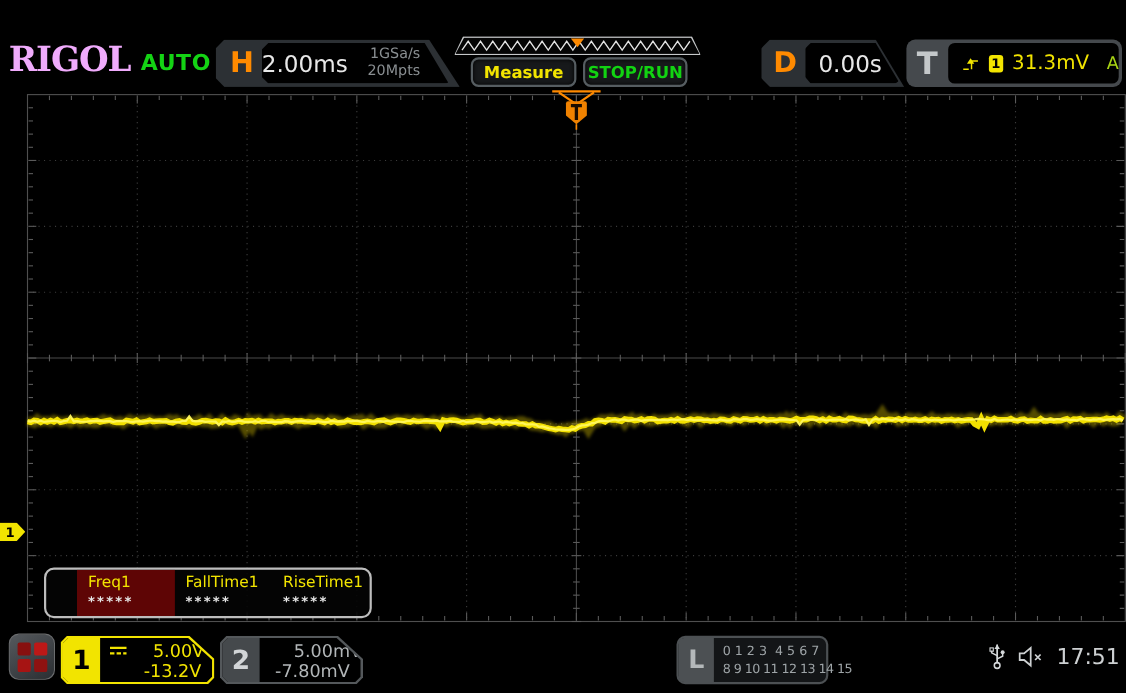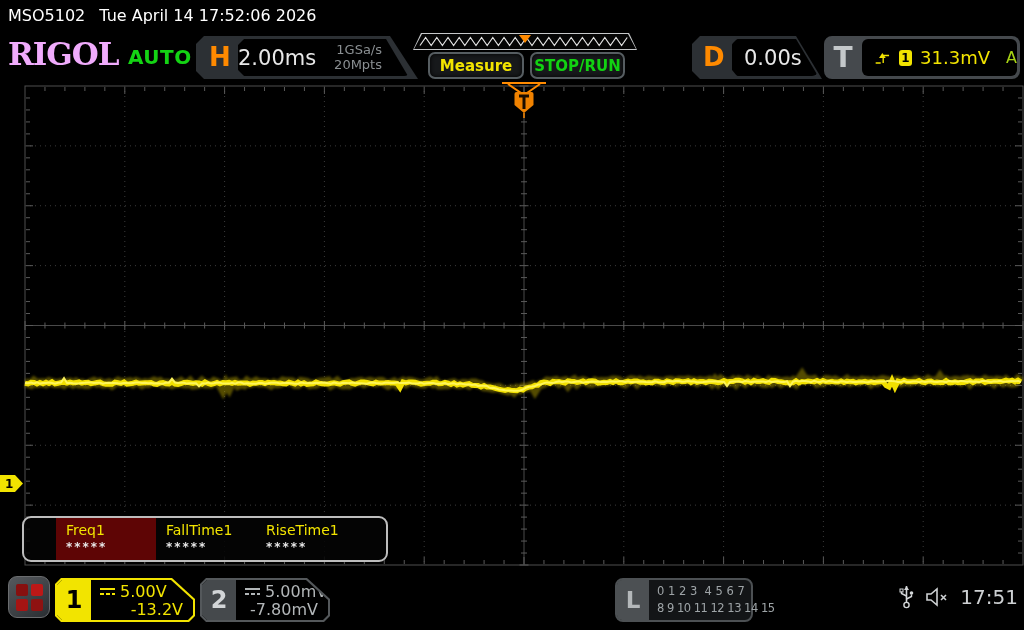--- a/index.html
+++ b/index.html
@@ -45,42 +45,42 @@
   .tbox .tletter { position:absolute; left:0; top:0; width:38px; height:43px; display:flex; align-items:center; justify-content:center;
                    font-size:28px; font-weight:bold; color:#c4c8ca; }
   .tbox .inner { position:absolute; left:38px; top:3px; right:3px; bottom:3px; background:#000; border-radius:6px;
                  display:flex; align-items:center; gap:8px; padding-left:12px; }
   .trig-badge { width:16px; height:16px; background:#f2e400; border-radius:3px; color:#000; font-size:12px; font-weight:bold;
                 display:flex; align-items:center; justify-content:center; }
   .trig-level { color:#f2e400; font-size:18px; }
   .trig-coupling { color:#a8d414; font-size:16px; margin-left:8px; }
 
   
-  .measure-panel { position:absolute; left:22px; top:516px; width:366px; height:46px; background:rgba(4,4,4,0.88);
+  .measure-panel { position:absolute; left:40px; top:516px; width:298px; height:46px; background:rgba(4,4,4,0.88);
                    border:2px solid #bdbdbd; border-radius:9px; display:flex; overflow:hidden; }
   .measure-panel .spacer { width:32px; }
   .mcell { width:100px; padding:4px 0 0 10px; cursor:pointer; }
   .mcell.hl { background:#5e0505; }
   .mcell .mname { color:#f2e400; font-size:14px; }
   .mcell .mval { color:#e8e8e8; font-size:12px; font-weight:bold; letter-spacing:2px; margin-top:2px; }
 
   
   .grid-menu { position:absolute; left:8px; top:576px; width:42px; height:42px; border-radius:9px;
                background:linear-gradient(145deg,#55595d,#2a2e32); border:1px solid #6a6c6e;
                display:flex; align-items:center; justify-content:center; cursor:pointer; }
   .grid-menu .sq { display:grid; grid-template-columns:12px 12px; grid-template-rows:12px 12px; gap:3px; }
   .grid-menu .sq i { border-radius:2px; }
 
   .chblock { position:absolute; top:578px; height:44px; cursor:pointer; }
   .ch-outer { position:absolute; inset:0; }
   .ch-inner { position:absolute; inset:2px; background:#000; }
   .ch-tab { position:absolute; left:0; top:0; bottom:0; width:34px; display:flex; align-items:center; justify-content:center;
             font-size:24px; font-weight:bold; }
   .ch-content { position:absolute; left:34px; right:0; top:0; bottom:0; font-size:16px; }
-  .ch-row1 { display:flex; align-items:center; gap:4px; padding:2px 0 0 8px; }
+  .ch-row1 { display:flex; align-items:center; gap:23px; padding:2px 0 0 8px; }
   .ch-row2 { text-align:right; padding-right:10px; margin-top:-1px; }
 
   #ch1 { left:55px; width:140px; }
   #ch1 .ch-outer { background:#f2e400; clip-path:polygon(6px 0, 117px 0, 140px 21px, 140px 38px, 134px 44px, 6px 44px, 0 38px, 0 6px); }
   #ch1 .ch-inner { clip-path:polygon(5px 0, 114px 0, 136px 20px, 136px 35px, 131px 40px, 5px 40px, 0 35px, 0 5px); }
   #ch1 .ch-tab { background:#f2e400; color:#000; }
   #ch1 .ch-content { color:#f2e400; }
 
   #ch2 { left:200px; width:130px; }
   #ch2 .ch-outer { background:#54585b; clip-path:polygon(6px 0, 107px 0, 130px 21px, 130px 38px, 124px 44px, 6px 44px, 0 38px, 0 6px); }
@@ -104,24 +104,20 @@
   .ch1-marker { position:absolute; left:0; top:475px; width:23px; height:17px; background:#f2e400;
                 clip-path:polygon(0 0, 15px 0, 100% 50%, 15px 100%, 0 100%);
                 display:flex; align-items:center; font-size:12px; font-weight:bold; color:#000; padding-left:5px; cursor:pointer; }
 </style>
 </head>
 <body>
 
 <div id="screen">
 
   
-  <div class="topbar">
-    <span>MSO5102</span>
-    <span>Tue April 14 17:52:06 2026</span>
-  </div>
 
   
   <div class="logo">RIGOL</div>
   <div class="auto">AUTO</div>
 
   <div class="hbox">
     <div class="hletter">H</div>
     <div class="inner">
       <span class="tb">2.00ms</span>
       <span class="rates"><span>1GSa/s</span><br><span>20Mpts</span></span>

